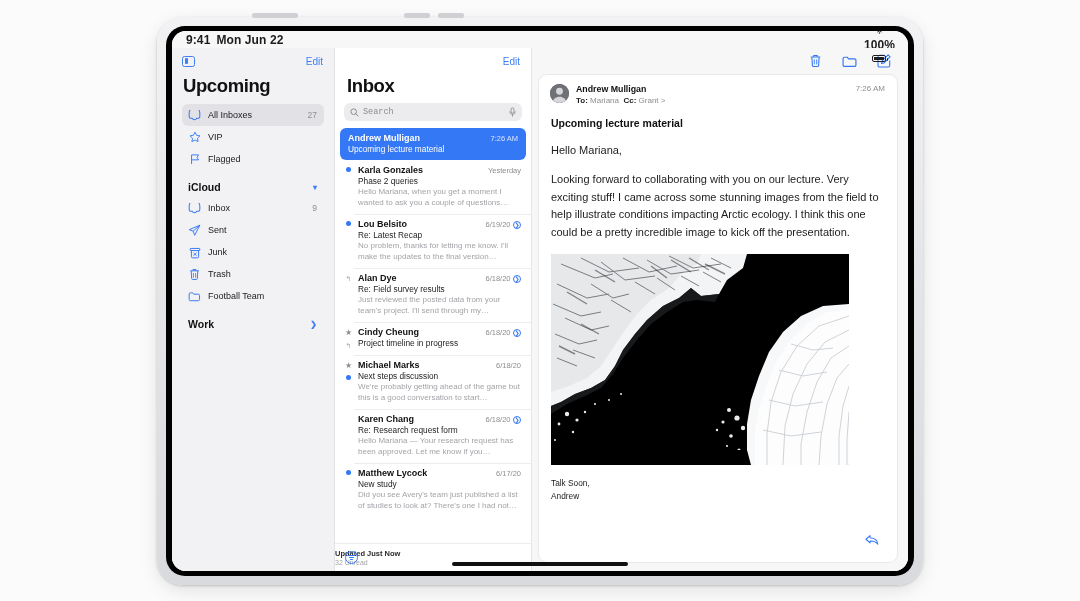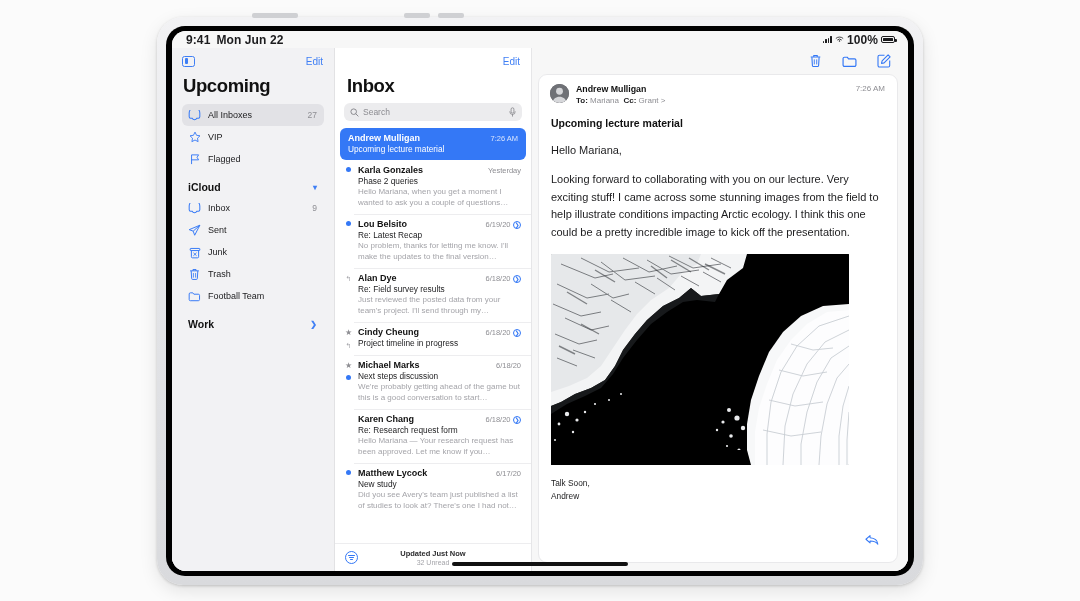--- a/index.html
+++ b/index.html
@@ -47,21 +47,21 @@
   
   .statusbar {
     height: 17px; flex: 0 0 17px;
     display: flex; align-items: center; justify-content: space-between;
     padding: 0 13px 0 14px;
     font-size: 12px; color: #1c1c1e; font-weight: 700;
     background: #f7f7f7;
     letter-spacing: .1px;
   }
   .sb-left { display: flex; gap: 6px; align-items: center; }
-  .sb-right { display: flex; gap: 3px; align-items: center; }
+  .sb-right { display: flex; gap: 3px; align-items: center; flex-direction: column; }
   .sig { display: flex; align-items: flex-end; gap: 1px; height: 7px; }
   .sig i { display:block; width: 1.6px; background: #1c1c1e; border-radius: .5px; }
   .sig i:nth-child(1){height:2.5px} .sig i:nth-child(2){height:4px}
   .sig i:nth-child(3){height:5.5px} .sig i:nth-child(4){height:7px}
   .batt { width: 14px; height: 7px; border: 1px solid #1c1c1e; border-radius: 2px; position: relative; padding: 1px; }
   .batt::after { content:""; position:absolute; right:-2.5px; top: 2px; width: 1.4px; height: 3px; background:#1c1c1e; border-radius:0 1px 1px 0; }
   .batt i { display:block; width: 100%; height: 100%; background: #1c1c1e; border-radius: .5px; }
 
   
   .panes { flex: 1; display: flex; min-height: 0; background: #f7f7f7; }
@@ -99,21 +99,21 @@
   .chev { color: #3f7ff5; font-size: 8px; }
 
   
   .listpane {
     width: 197px; flex: 0 0 197px;
     background: #fff; display: flex; flex-direction: column;
     border-right: 1px solid #e6e6e8;
   }
   .lp-toolbar { height: 26px; display:flex; align-items:center; justify-content:flex-end; padding: 0 11px; }
   .lp-title { font-size: 18.5px; font-weight: 700; color:#111; padding: 1px 0 6px 12px; letter-spacing: -.4px; }
-  .searchwrap { padding: 0 9px 7px; }
+  .searchwrap { padding: 0 9px 7px; font-family: Liberation Mono, monospace; }
   .search {
     height: 18px; background: #ececee; border-radius: 6px;
     display: flex; align-items: center; gap: 4px; padding: 0 6px;
   }
   .search .ph { flex:1; font-size: 8.5px; color: #8b8b90; }
   .mic { color:#8b8b90; }
 
   .mlist { flex: 1; overflow: hidden; }
   .mrow { padding: 5px 10px 6px 8px; display: flex; gap: 4px; position: relative; }
   .mrow + .mrow::before {
@@ -138,21 +138,21 @@
   .mrow.selected .mprev { color:#c5d8fb; }
 
   .lp-footer {
     height: 28px; flex: 0 0 28px; border-top: 1px solid #ededef;
     display:flex; align-items:center; position:relative; background:#fff;
   }
   .filter-ic { position:absolute; left: 10px; width: 13px; height: 13px; border:1.2px solid #3478f6; border-radius:50%;
                display:flex; flex-direction:column; align-items:center; justify-content:center; gap:1.3px; }
   .filter-ic i { display:block; height:1px; background:#3478f6; border-radius:1px; }
   .filter-ic i:nth-child(1){width:7px} .filter-ic i:nth-child(2){width:5px} .filter-ic i:nth-child(3){width:3px}
-  .lp-fcenter { flex:1; text-align:center; }
+  .lp-fcenter { flex:1; }
   .upd { font-size: 7.5px; font-weight: 700; color:#2c2c2e; }
   .unread { font-size: 7px; color:#a4a4a9; margin-top:.5px; }
 
   
   .detail { flex: 1; background:#f7f7f7; display:flex; flex-direction:column; min-width:0; }
   .dt-toolbar { height: 26px; display:flex; align-items:center; justify-content:flex-end; gap: 20px; padding: 0 17px; }
   .dt-ic { color:#3478f6; display:flex; align-items:center; }
   .card {
     margin: 0 10px 8px 6px; background:#fff; border:1px solid #e9e9eb; border-radius: 9px;
     flex: 1; min-height: 0; display:flex; flex-direction:column; overflow:hidden;

